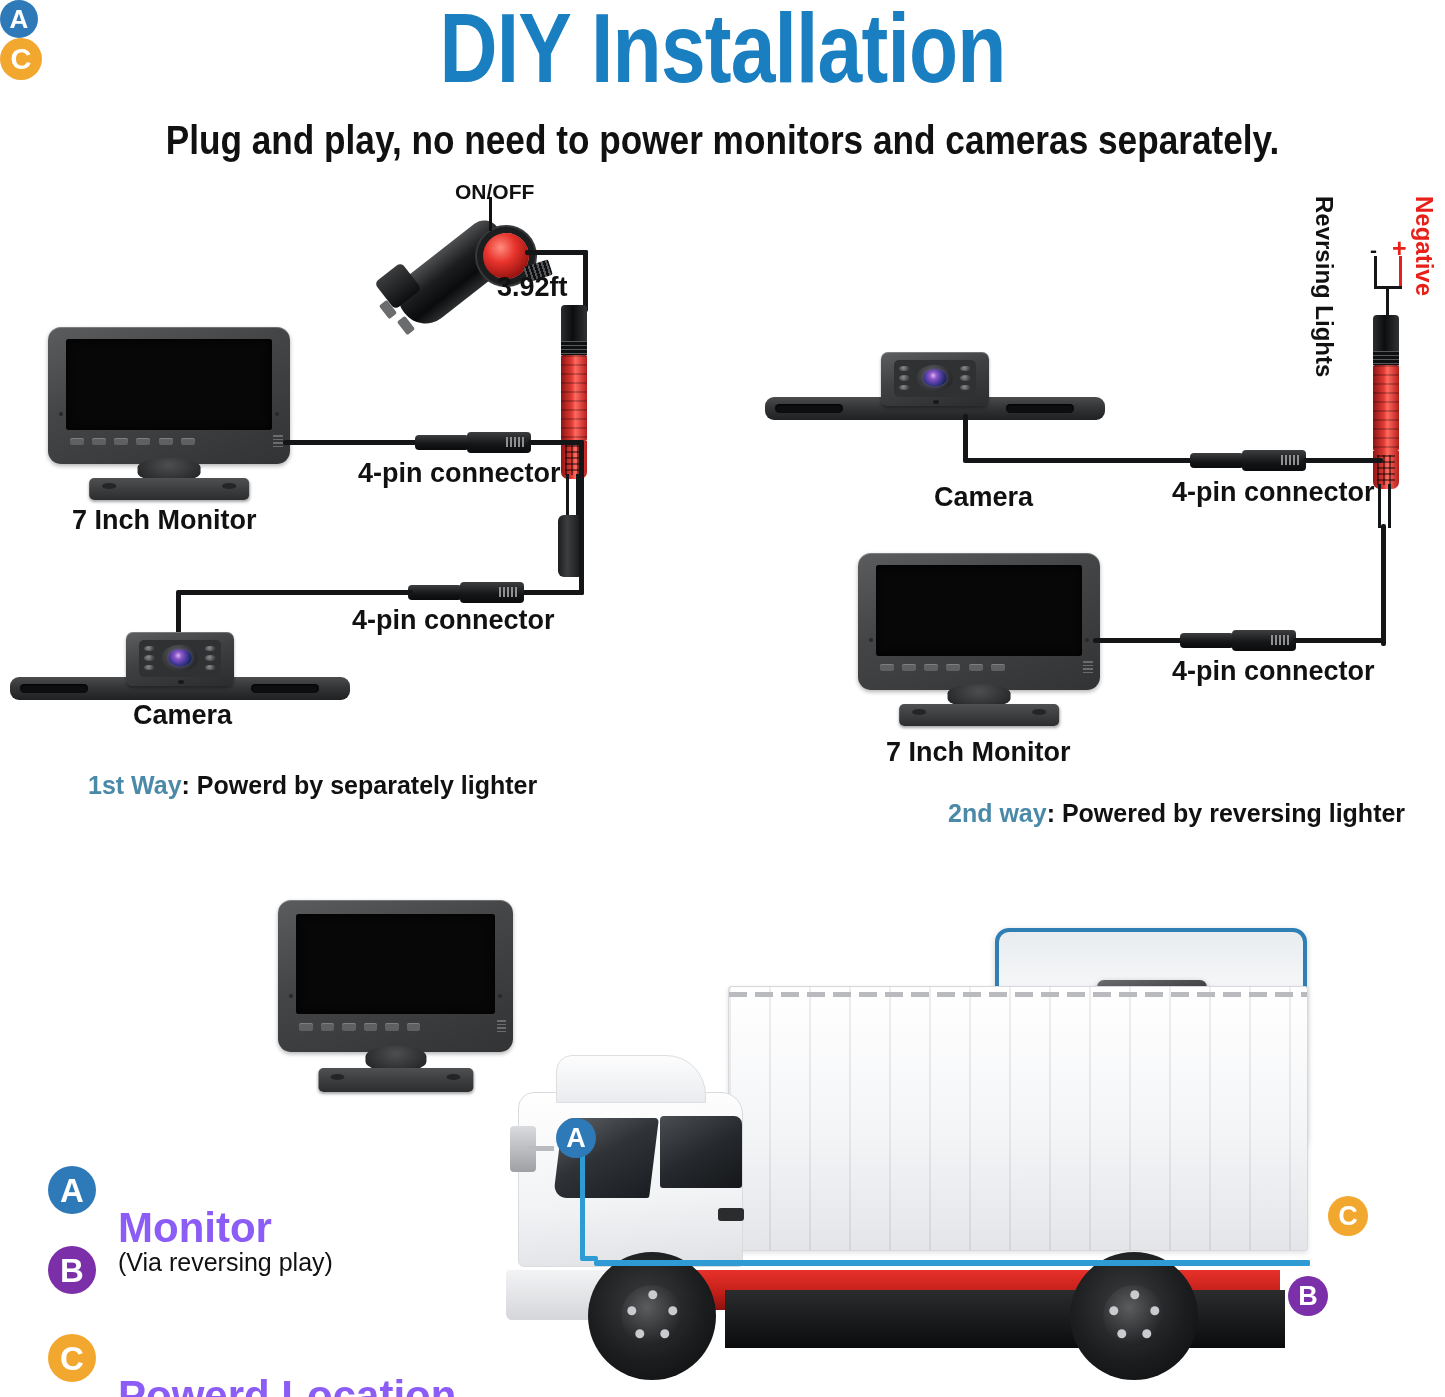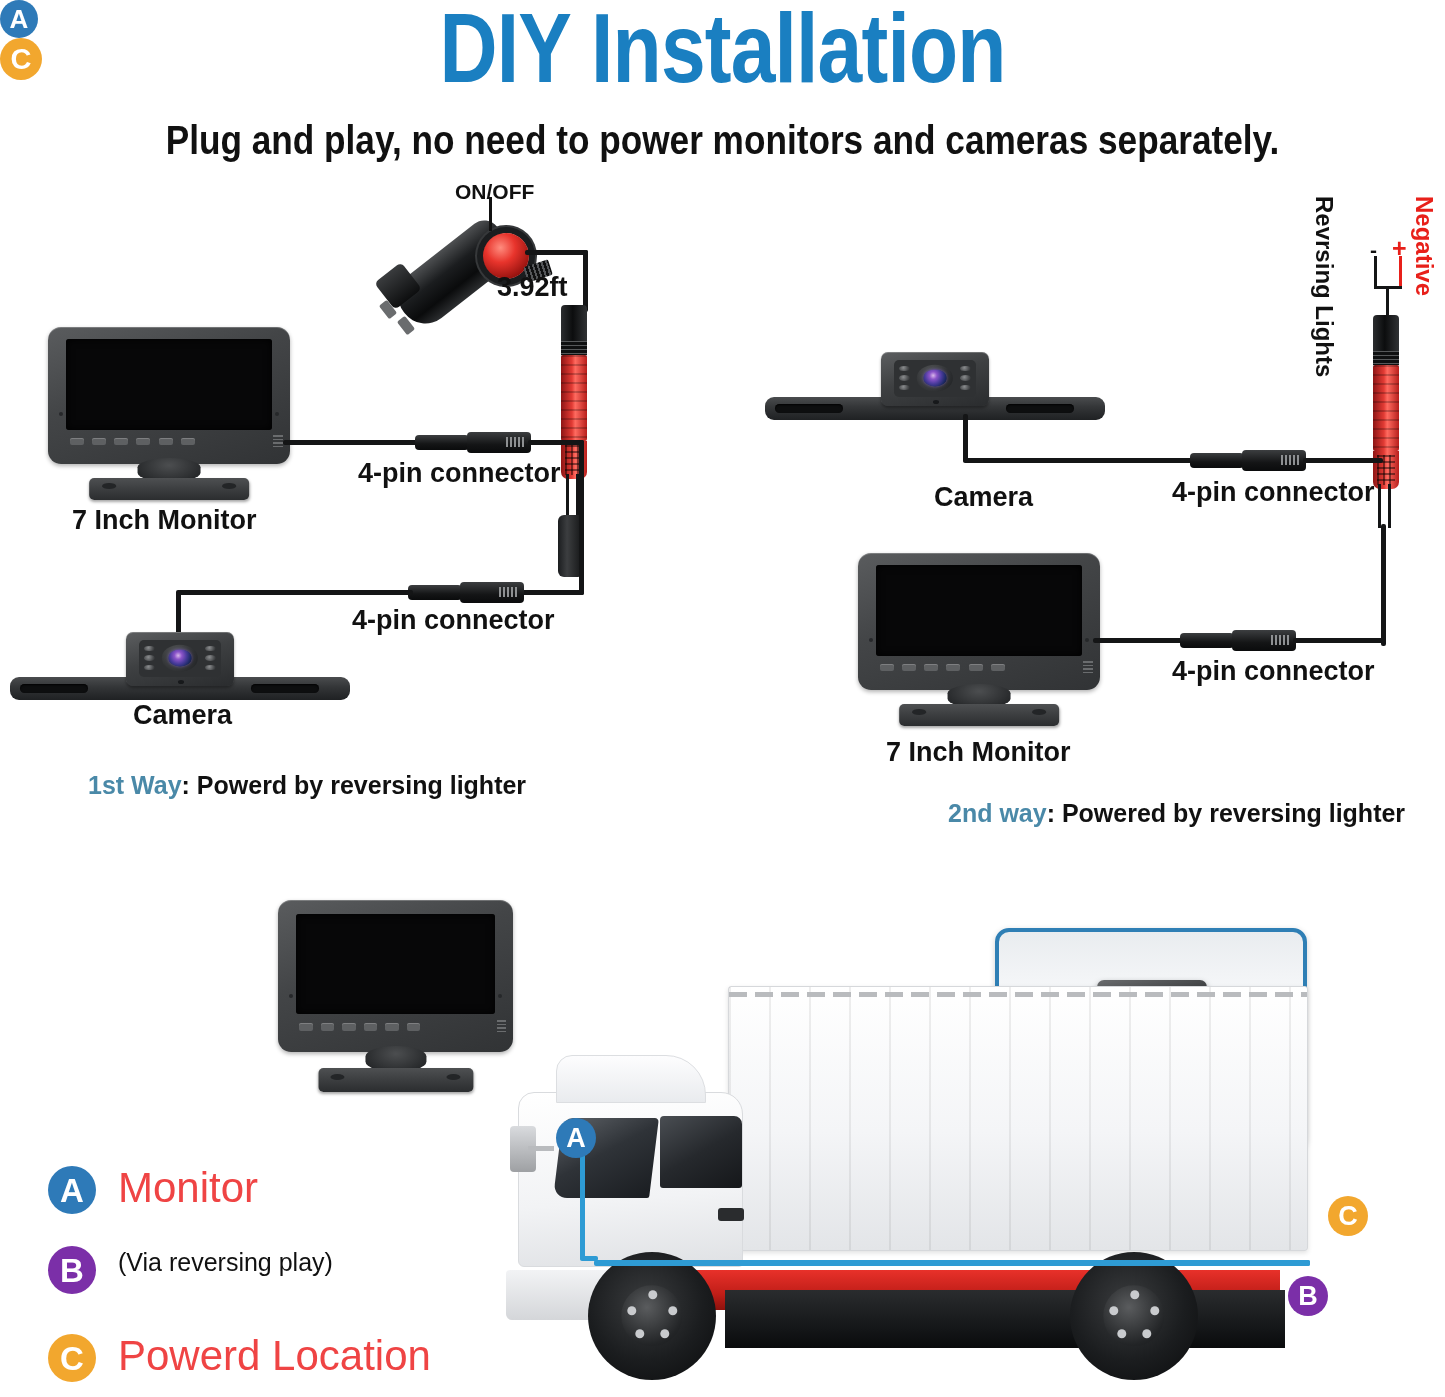--- a/index.html
+++ b/index.html
@@ -173,21 +173,21 @@
   .rot-label { position:absolute; white-space:nowrap; font-weight:bold;
     transform-origin:0 0; }
 
   
   .badge {
     border-radius:50%; display:flex; align-items:center; justify-content:center;
     color:#fff; font-weight:bold; line-height:1;
   }
   .legend-row { position:absolute; display:flex; align-items:flex-start; gap:22px; }
   .legend-text { display:flex; flex-direction:column; }
-  .legend-title { font-size:42px; font-weight:normal; color:#ef4444; line-height:1.05; }
+  .legend-title { font-size:42px; font-weight:bold; color:#8b5cf6; line-height:1.05;margin-top:40px; }
   .legend-sub { font-size:25px; color:#111; font-weight:normal; margin-top:2px; }
 
   
   #truck-scene { position:absolute; left:470px; top:940px; width:975px; height:457px; }
   .tk { position:absolute; }
   .box-body {
     left:258px; top:46px; width:580px; height:265px;
     background:linear-gradient(180deg,#ffffff 0%,#f4f5f7 55%,#e3e5e8 100%);
     border:1px solid #d6d8db; border-radius:3px;
     box-shadow:0 2px 5px rgba(0,0,0,.12);
@@ -355,21 +355,21 @@
         <div class="cam-lens-ring">
             <div class="cam-lens"></div>
           </div>
       </div>
       <div class="cam-mic"></div>
     </div>
   </div>
   <div class="lbl lbl-lg" style="left:133px; top:700px;">Camera</div>
 
   <div class="caption" style="left:88px; top:771px;">
-    <span class="accent">1st Way</span><span class="rest">: Powerd by reversing lighter</span>
+    <span class="accent">1st Way</span><span class="rest">: Powerd by separately lighter</span>
   </div>
 </div>
 
 <div>
 
   <div class="rot-label lbl-md" style="left:1338px; top:196px; transform:rotate(90deg); color:#111;">Revrsing Lights</div>
   <div class="rot-label lbl-md" style="left:1438px; top:196px; transform:rotate(90deg); color:#e8201a;">Negative</div>
 
   <div class="lbl" style="left:1370px; top:238px; font-size:21px; color:#111;">-</div>
   <div class="lbl" style="left:1392px; top:234px; font-size:25px; color:#e8201a;">+</div>

